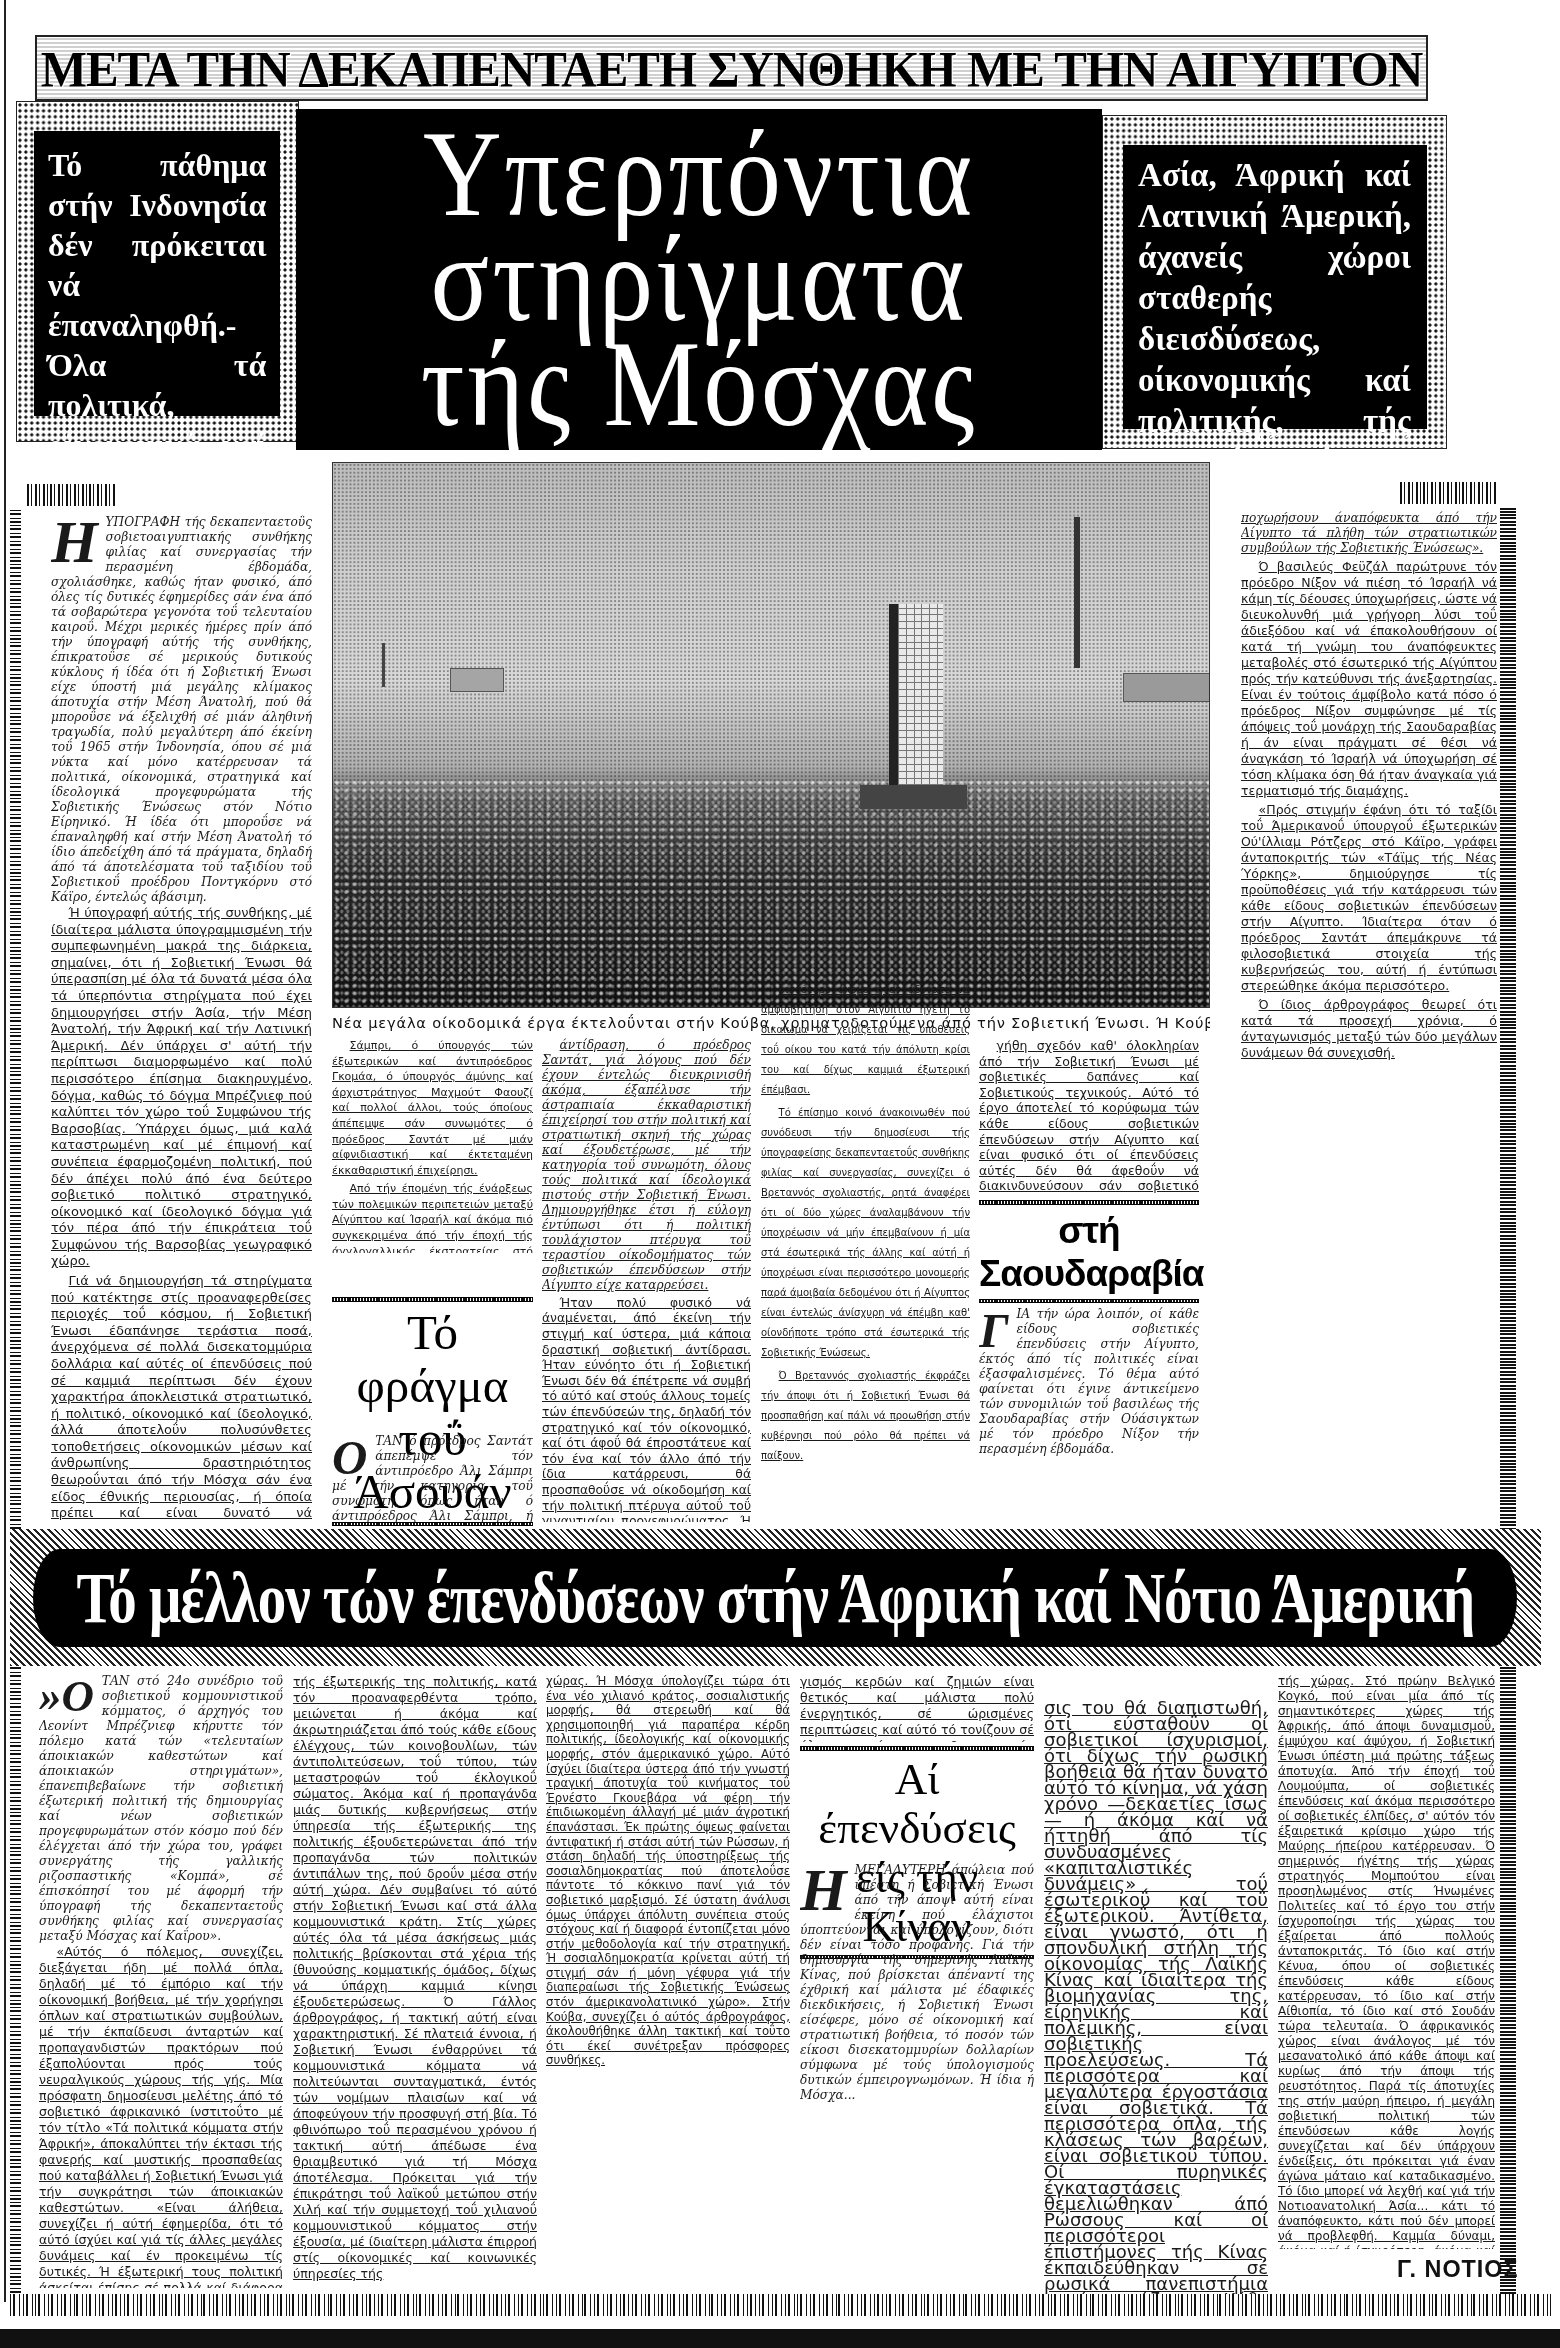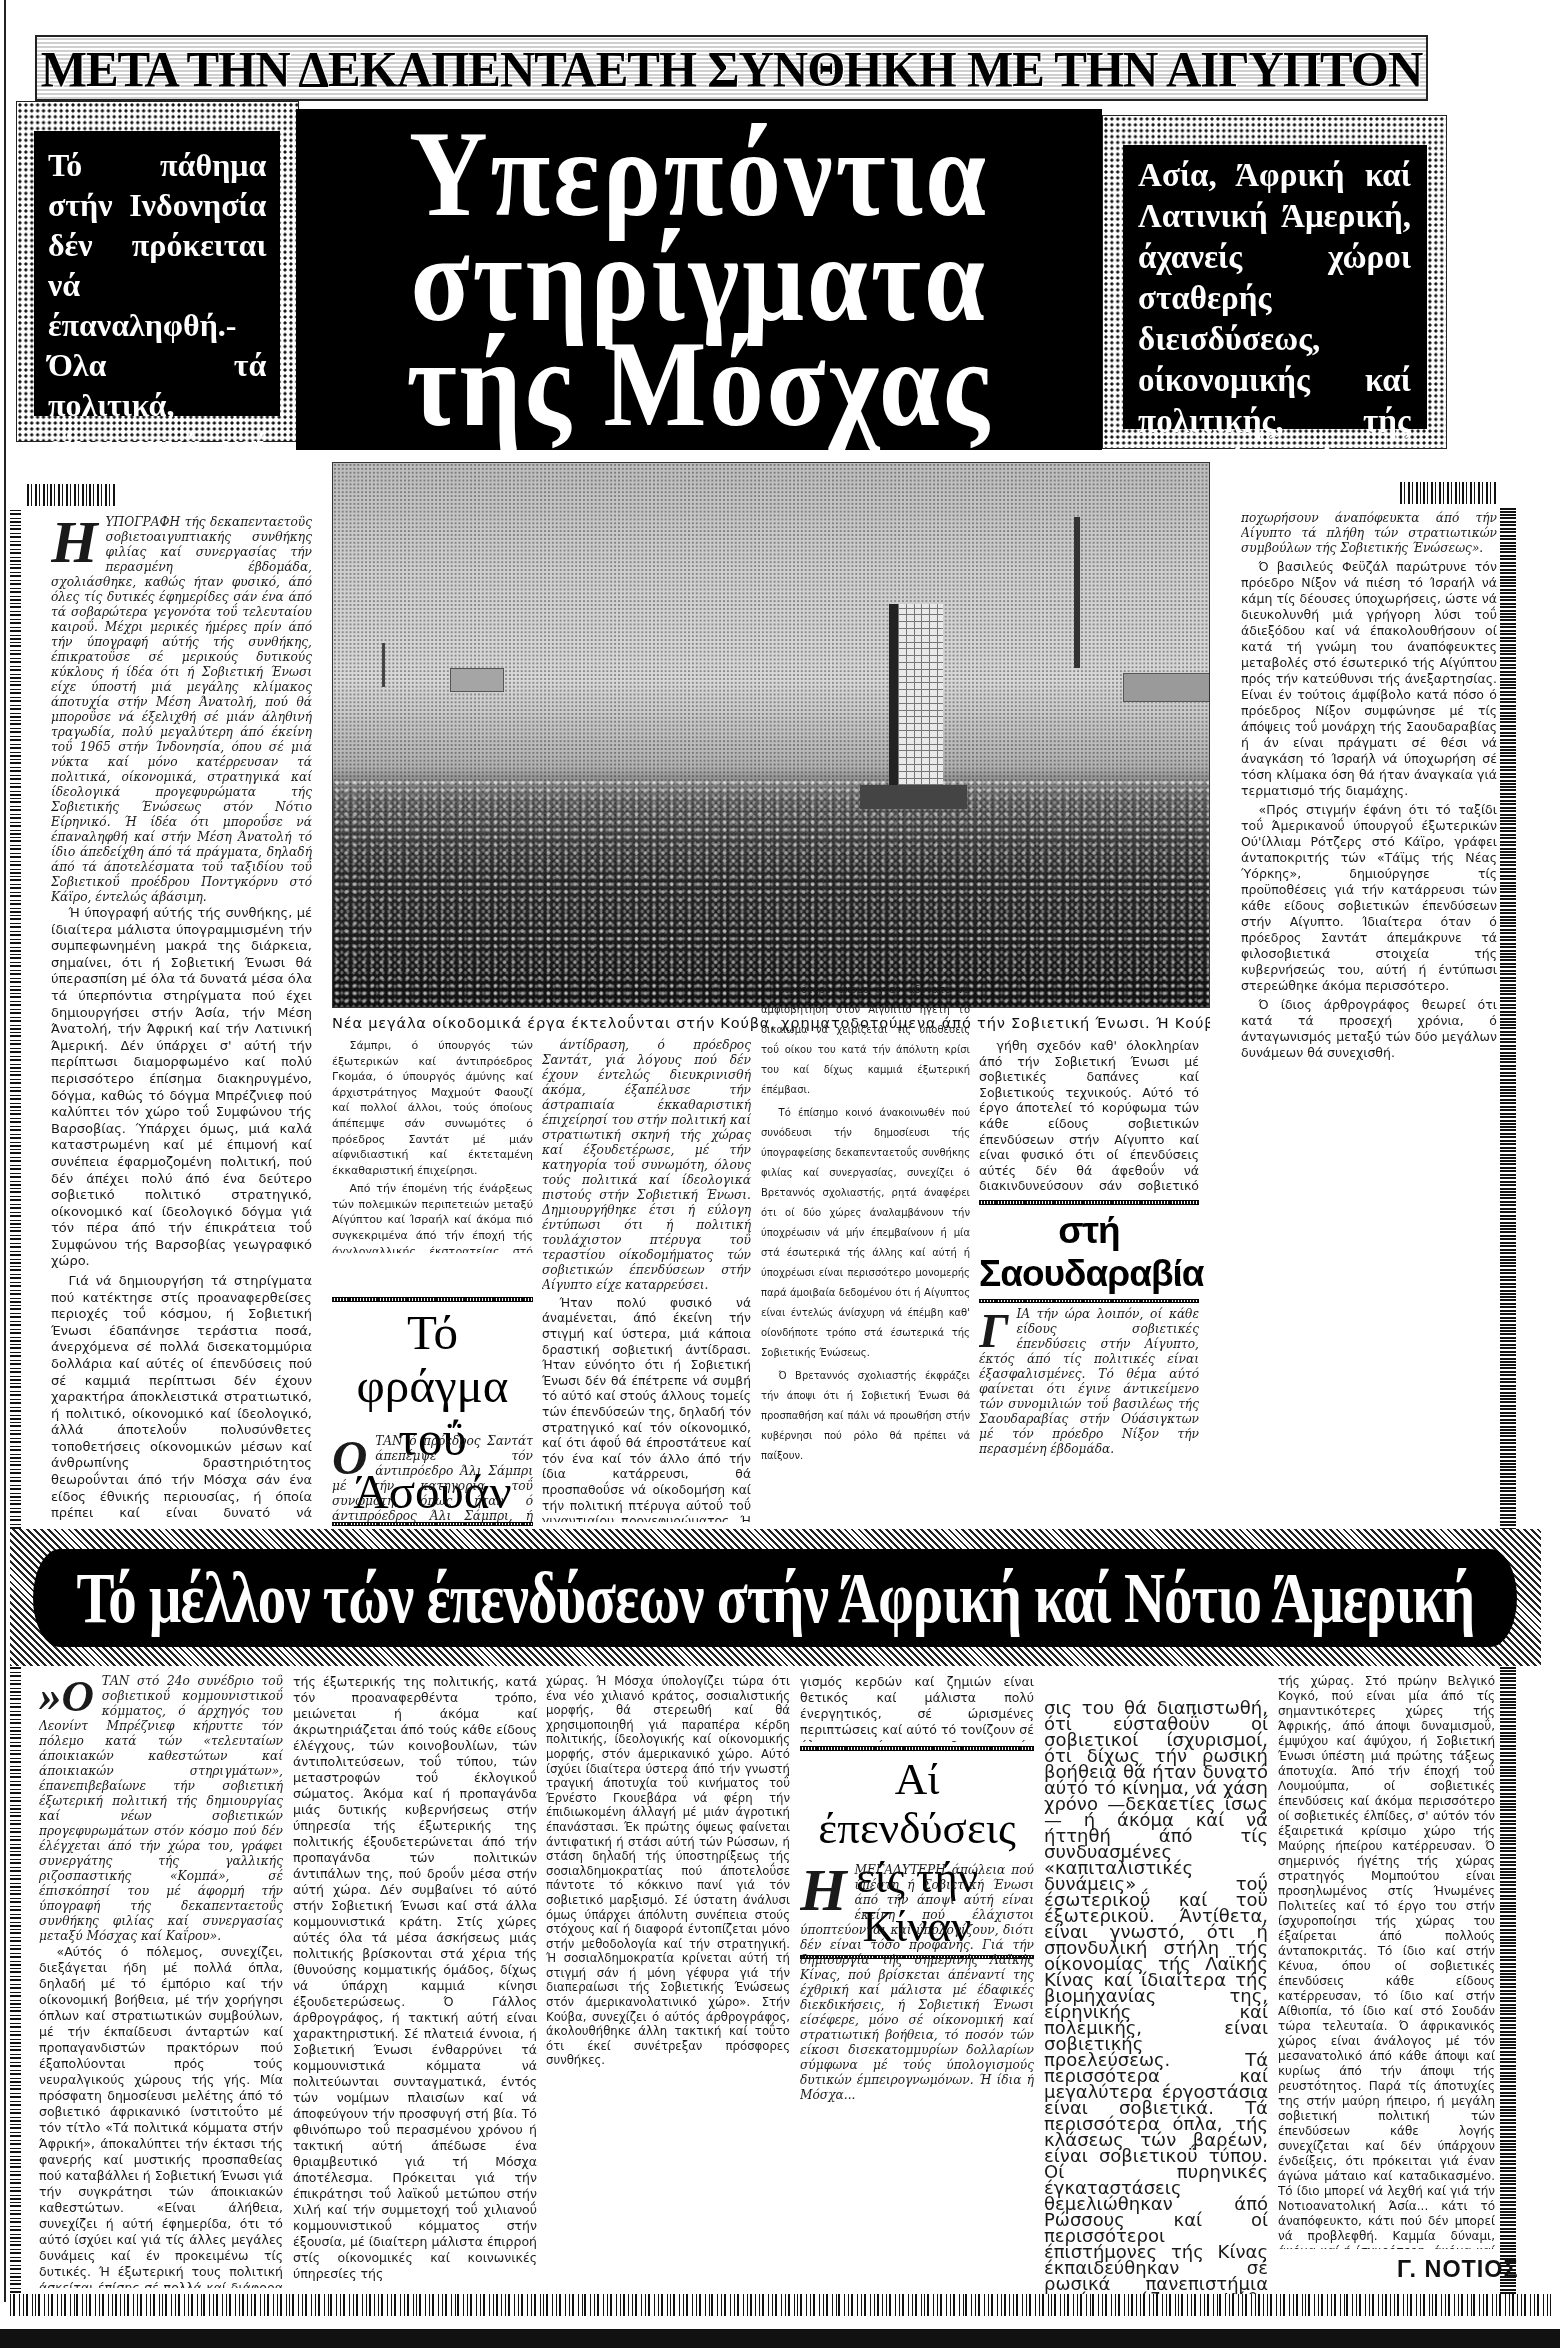--- a/index.html
+++ b/index.html
@@ -34,30 +34,30 @@
   .deck-right { left: 1102px; top: 115px; width: 345px; height: 334px; }
   .deck-right .inner { left: 19.5px; top: 29px; right: 19.5px; bottom: 19.5px; padding: 9.8px 15.6px; }
   .deck-text {
     font-family: "Liberation Serif", serif; font-weight: bold; font-size: 32px; line-height: 40px;
     text-align: justify; color: #fff;
   }
   .deck-right .deck-text { font-size: 33px; line-height: 41px; }
 
   .main-headline-box {
     position: absolute; left: 296px; top: 109px; width: 806px; height: 341px; background: #000;
-    display: flex; flex-direction: column; align-items: center; justify-content: center; font-weight: bold;
+    display: flex; flex-direction: column; align-items: center; justify-content: center;
   }
   .main-headline-box div {
     font-family: "Liberation Serif", serif; color: #fff; font-size: 109px; line-height: 105px;
     letter-spacing: 2.9px; transform: scaleY(1.12);
   }
 
   
   .col { position: absolute; font-family: "DejaVu Sans", sans-serif; font-size: 13px; line-height: 16.6px; text-align: justify; color: #1a1a1a; }
-  .col p { text-indent: 17.6px; margin-bottom: 2.9px; }
+  .col p { text-indent: 17.6px; margin-bottom: 2.9px; text-decoration: underline; }
   .col .lead { font-family: "DejaVu Serif", serif; font-style: italic; font-size: 13.7px; line-height: 17.6px; }
   .col .lead.small { font-size: 12.2px; line-height: 15px; }
   .dropcap { float: left; font-family: "Liberation Serif", serif; font-weight: bold; font-style: italic; font-size: 60px; line-height: 51px; margin: 2px 7.8px 0 0; }
 
   .barcode-h { position: absolute; height: 21.5px; background: repeating-linear-gradient(90deg, #111 0 2px, #fff 2px 3.9px, #111 3.9px 4.9px, #fff 4.9px 7.8px); }
 
   
   .photo {
     position: absolute; left: 332px; top: 462px; width: 878px; height: 546px; border: 1px solid #333;
     background:

